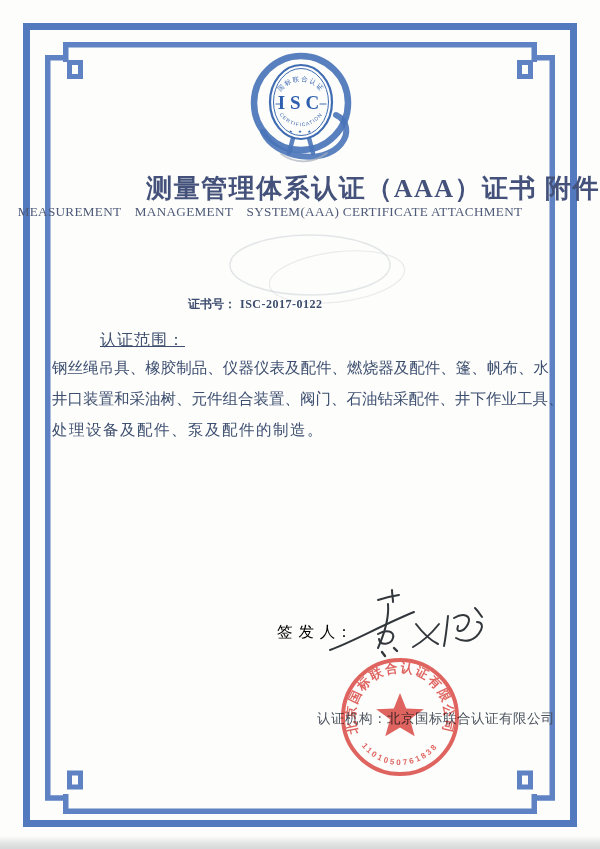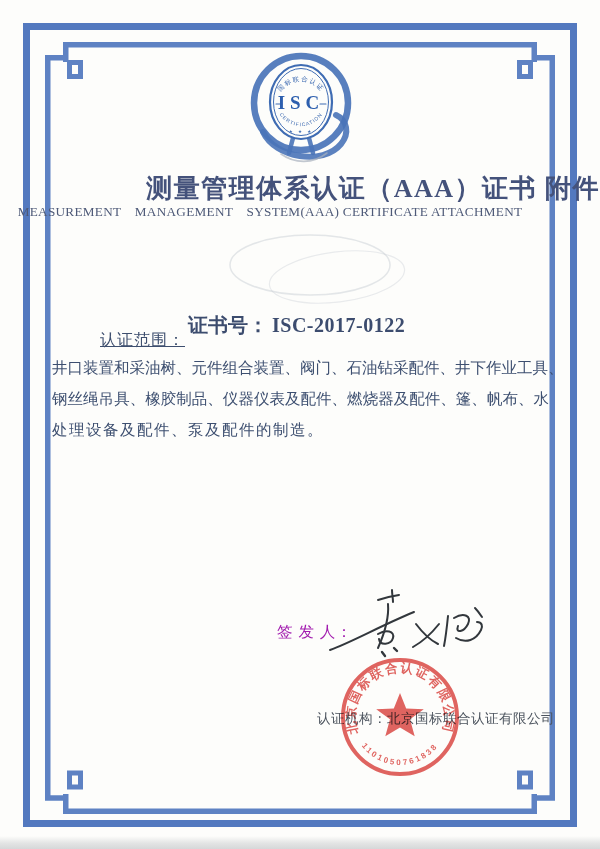--- a/index.html
+++ b/index.html
@@ -16,40 +16,40 @@
     text-align:right;font-size:26px;font-weight:bold;
     letter-spacing:1.5px;color:#44527b;
   }
   .subtitle{
     position:absolute;top:204px;left:0;width:540px;
     text-align:center;font-size:13.2px;color:#4e5a78;
     letter-spacing:0.3px;
   }
   .certno{
     position:absolute;top:296px;left:188px;
-    font-size:20px;font-weight:bold;color:#3c4c6e;margin-top:16px;
+    font-size:12px;font-weight:bold;color:#3c4c6e;
   }
   .certno .val{letter-spacing:0.5px;margin-left:4px;}
   .scope-label{
     position:absolute;top:330px;left:100px;
     font-size:16px;color:#3d4e6e;letter-spacing:1px;text-decoration:underline;
   }
   .scope-body{
     position:absolute;top:352px;left:52px;width:497px;
     font-size:15.5px;color:#3d4f70;
   }
   .scope-line{
     height:31px;line-height:31px;
     text-align:justify;text-align-last:justify;
     white-space:nowrap;
   }
   .scope-line.last{text-align:center;text-align-last:left;letter-spacing:1.5px;}
   .issuer-label{
     position:absolute;top:622px;left:277px;
-    font-size:15.5px;color:#a21caf;letter-spacing:1px;
+    font-size:15.5px;color:#000000;letter-spacing:1px;
   }
   .org-line{
     position:absolute;top:710px;left:277px;
     font-size:13.5px;color:#4c545e;letter-spacing:0.5px;
     font-family:"Liberation Sans", sans-serif;
     z-index:2;
     margin-left:40px;
   }
   .stamp{opacity:0.88;mix-blend-mode:multiply;z-index:3;}
   .bottom-shadow{
@@ -119,22 +119,22 @@
 
   <div class="title">测量管理体系认证（AAA）证书 附件</div>
   <div class="subtitle">MEASUREMENT MANAGEMENT SYSTEM(AAA) CERTIFICATE ATTACHMENT</div>
 
   <div class="certno">
     <span>证书号：</span><span class="val">ISC-2017-0122</span>
   </div>
 
   <div class="scope-label">认证范围：</div>
   <div class="scope-body">
+    <div class="scope-line">钢丝绳吊具、橡胶制品、仪器仪表及配件、燃烧器及配件、篷、帆布、水</div>
     <div class="scope-line">井口装置和采油树、元件组合装置、阀门、石油钻采配件、井下作业工具、</div>
-    <div class="scope-line">钢丝绳吊具、橡胶制品、仪器仪表及配件、燃烧器及配件、篷、帆布、水</div>
     <div class="scope-line last">处理设备及配件、泵及配件的制造。</div>
   </div>
 
   <div class="issuer-label">签 发 人：</div>
   <svg class="abs" style="left:318px;top:582px;" width="172" height="84" viewBox="0 0 172 84">
     <g fill="none" stroke="#32373c" stroke-width="2" stroke-linecap="round">
       <path d="M 12,68 C 34,60 62,44 96,30"></path>
       <path d="M 70,22 C 71,34 68,48 60,66"></path>
       <path d="M 60,18 C 66,16 74,14 81,13"></path>
       <path d="M 74,8 C 74,12 75,16 75,20"></path>

